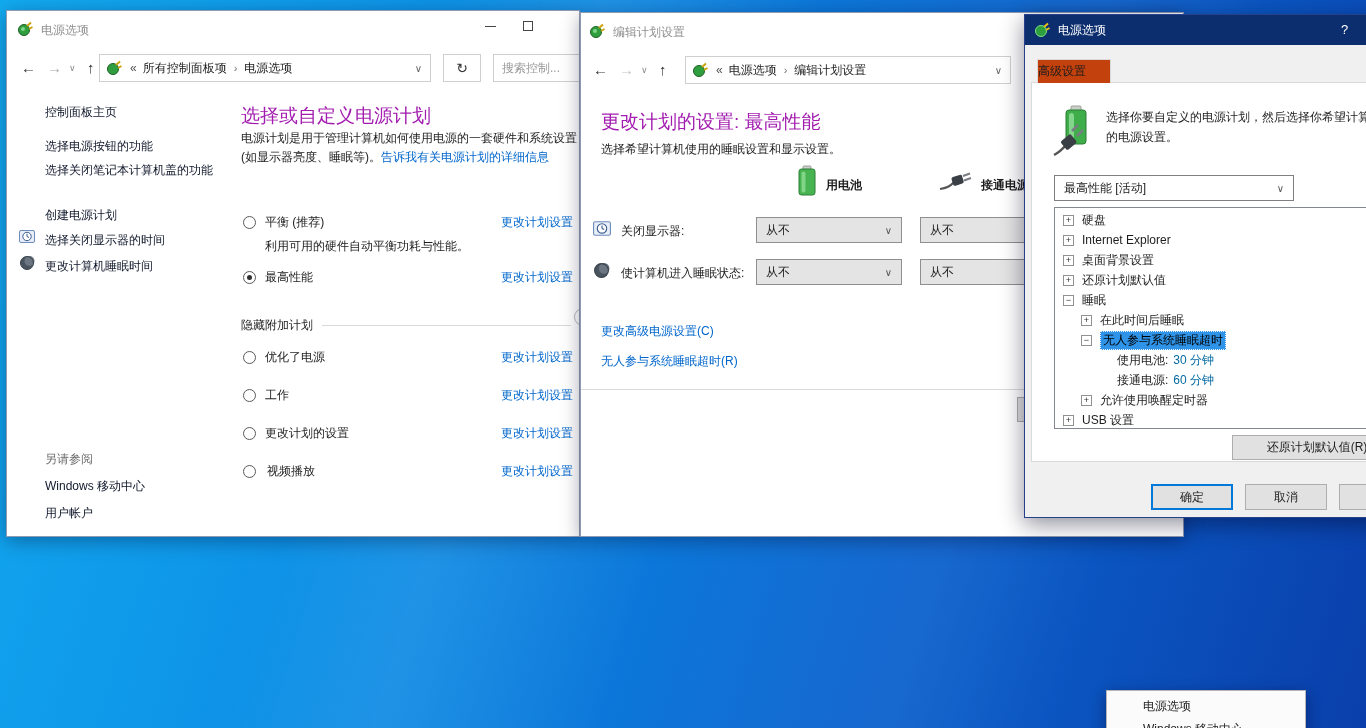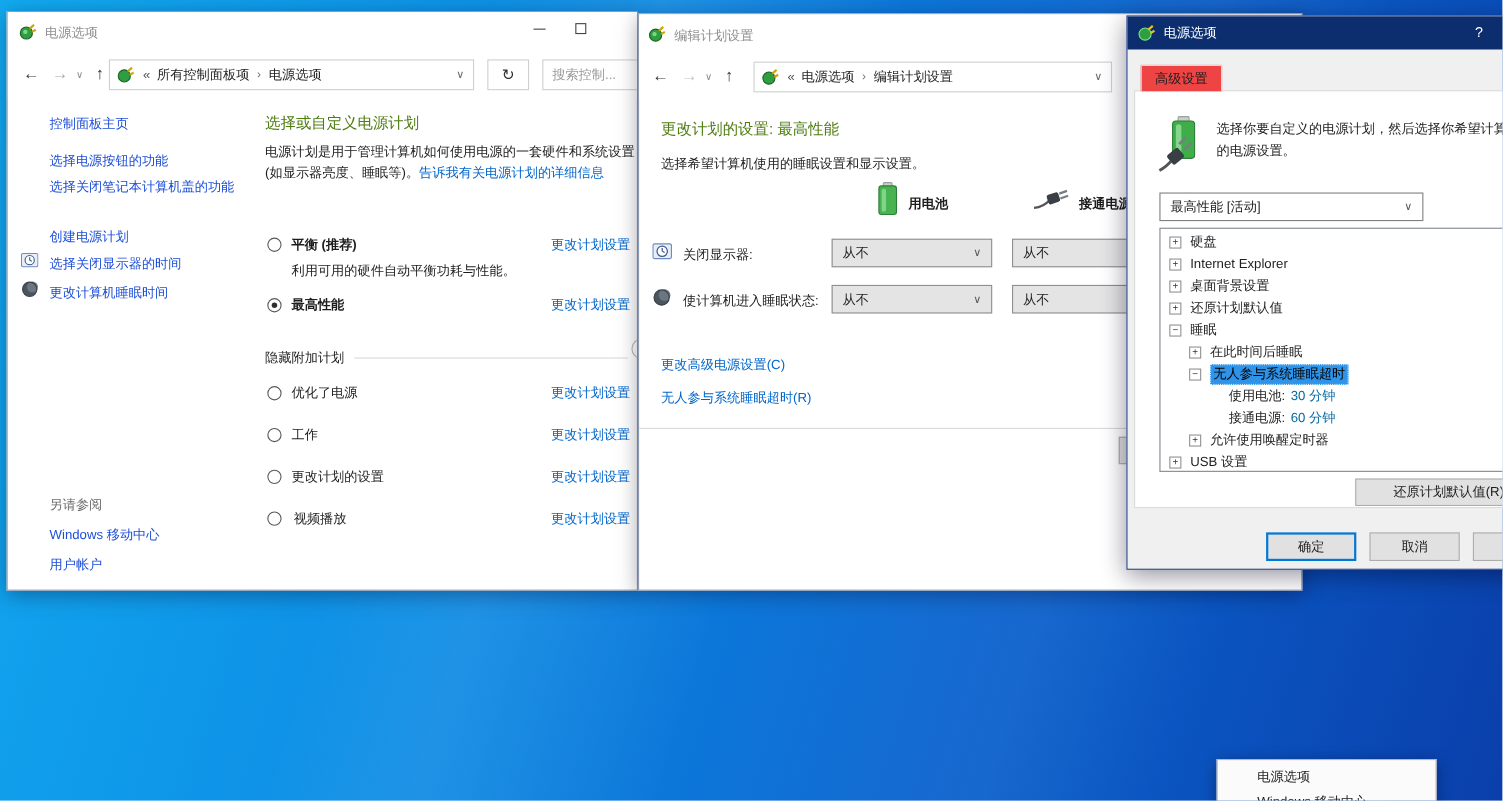--- a/index.html
+++ b/index.html
@@ -17,42 +17,42 @@
   .maxbox{width:10px;height:10px;border:1px solid #444}
   .toolbar{position:absolute;left:0;right:0;top:36px;height:42px;background:#fff}
   .navglyph{position:absolute;top:12px;font-size:15px}
   .crumbbox{position:absolute;height:28px;border:1px solid #cfcfcf;display:flex;align-items:center;background:#fff;overflow:hidden}
   .crumbbox .sep{color:#707070;margin:0 7px;font-size:11px}
   .crumbbox .root{color:#505050;margin:0 6px 0 8px}
   .crumbbox .seg{white-space:nowrap}
   .crumbbox .dd{margin-left:auto;margin-right:8px;color:#666;font-size:10px}
   .sqbtn{position:absolute;height:28px;border:1px solid #cfcfcf;background:#fff;display:flex;align-items:center;justify-content:center;color:#333;font-size:14px}
   .searchbox{position:absolute;height:28px;border:1px solid #cfcfcf;background:#fff;display:flex;align-items:center;padding:0 8px;color:#9a9a9a;overflow:hidden}
-  .sideitem{position:absolute;color:#1d4ed8;white-space:nowrap;cursor:pointer}
+  .sideitem{position:absolute;color:#0f172a;white-space:nowrap;cursor:pointer}
   .sideitem.wrap{white-space:normal;width:178px;line-height:17px}
-  .h1{position:absolute;font-size:14px;color:#4d7c0f;white-space:nowrap}
+  .h1{position:absolute;font-size:19px;color:#a21caf;white-space:nowrap}
   .ptext{position:absolute;line-height:19px}
   .lnk{color:#0066cc;cursor:pointer}
   .grp{position:absolute;display:flex;align-items:center}
   .grp .gl{flex:1;height:1px;background:#d9d9d9;margin-left:9px}
   .radio{position:absolute;width:13px;height:13px;border:1px solid #595959;border-radius:50%;background:#fff}
   .radio.on::after{content:"";position:absolute;inset:3px;background:#2f2f2f;border-radius:50%}
-  .planlbl{position:absolute;font-weight:bold;white-space:nowrap}
+  .planlbl{position:absolute;font-weight:normal;white-space:nowrap}
   .planlbl.reg{font-weight:normal}
   .rowlnk{position:absolute;color:#0066cc;white-space:nowrap;cursor:pointer}
   .combo{position:absolute;height:26px;background:#e4e4e4;border:1px solid #8f8f8f;display:flex;align-items:center;padding:0 9px}
   .combo .dd{margin-left:auto;color:#555;font-size:10px}
   .combo.white{background:#fff;border-color:#7f7f7f}
   .btn{position:absolute;background:#e1e1e1;border:1px solid #adadad;display:flex;align-items:center;justify-content:center;white-space:nowrap}
   .btn.focus{border:2px solid #0078d7}
   .chevcircle{position:absolute;width:18px;height:18px;border:1px solid #b9b9b9;border-radius:50%;background:#fff;display:flex;align-items:center;justify-content:center;color:#8a8a8a;font-size:9px}
   
   .dlg{position:absolute;background:#f0f0f0;border:1px solid #26418a;box-shadow:0 6px 22px rgba(0,0,30,.45)}
   .dlgtitle{position:absolute;left:0;right:0;top:0;height:30px;background:#0c2e6e;color:#fff;display:flex;align-items:center}
-  .tab{position:absolute;background:#ef4444;border:1px solid #d9d9d9;border-bottom:none;display:flex;align-items:center;justify-content:center;z-index:2}
+  .tab{position:absolute;background:#c2410c;border:1px solid #d9d9d9;border-bottom:none;display:flex;align-items:center;justify-content:flex-start;z-index:2}
   .page{position:absolute;background:#fff;border:1px solid #d9d9d9}
   .treebox{position:absolute;background:#fff;border:1px solid #828790;overflow:hidden}
   .trow{position:absolute;height:20px;display:flex;align-items:center;white-space:nowrap}
   .tbox{width:11px;height:11px;border:1px solid #919191;background:#fff;font-size:9px;line-height:9px;text-align:center;color:#333;margin-right:8px;flex:none}
   .tsel{background:#2f93e8;color:#000;padding:1px 3px;outline:1px dotted #e8f2fc;outline-offset:-1px}
   .tval{color:#0369a1;margin-left:5px}
   .popup{position:absolute;background:#fbfbfb;border:1px solid #b5b5b5;box-shadow:0 4px 14px rgba(0,0,30,.4)}
   .popitem{position:absolute;left:36px;white-space:nowrap;cursor:pointer}
   .icon16{position:absolute;width:16px;height:16px}
   .dividerline{position:absolute;height:1px;background:#d9d9d9}

